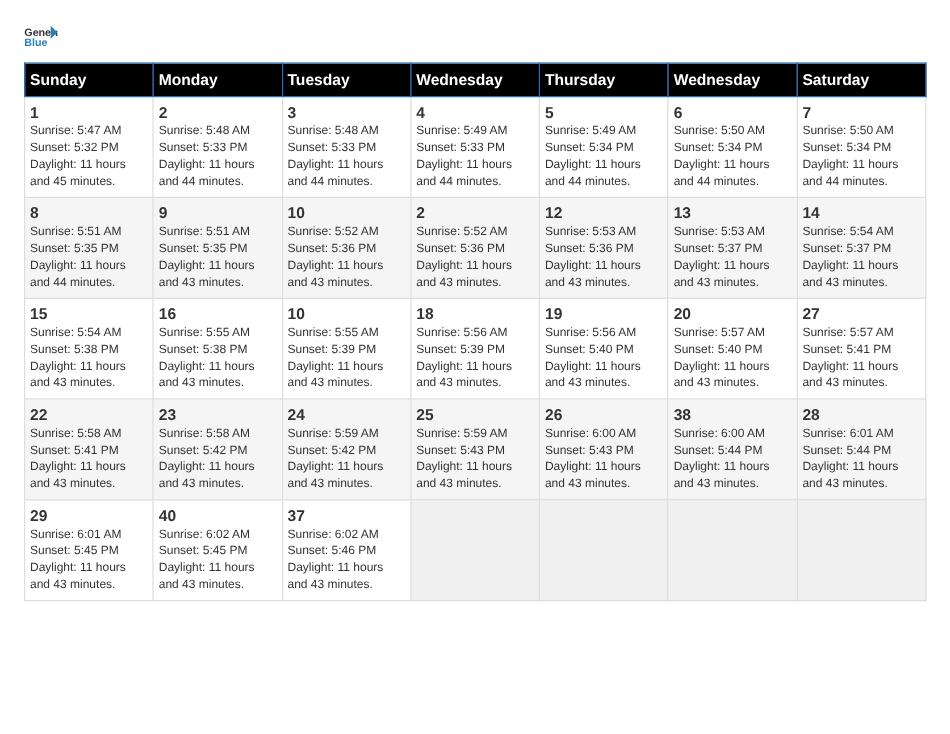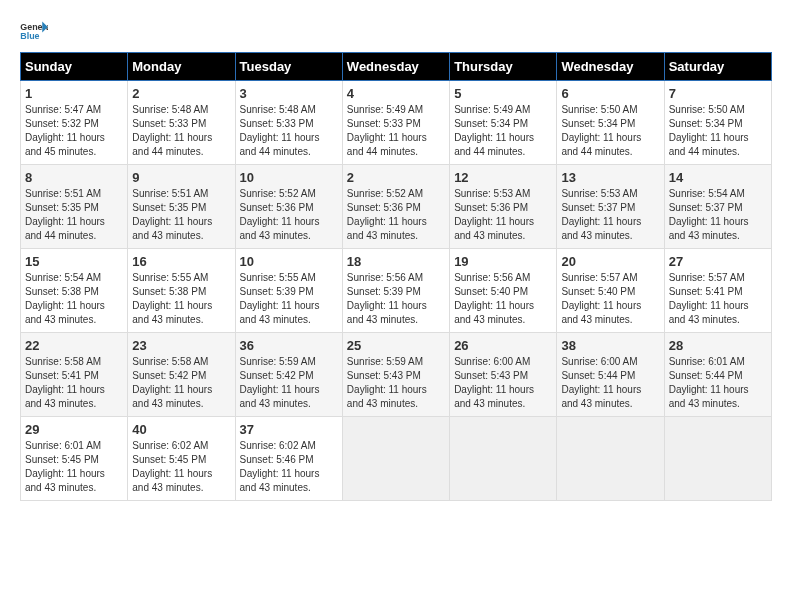--- a/index.html
+++ b/index.html
@@ -203,21 +203,21 @@
       <tr>
         <td>
           <span class="day-number">22</span>
           <div class="cell-info">Sunrise: 5:58 AM<br>Sunset: 5:41 PM<br>Daylight: 11 hours and 43 minutes.</div>
         </td>
         <td>
           <span class="day-number">23</span>
           <div class="cell-info">Sunrise: 5:58 AM<br>Sunset: 5:42 PM<br>Daylight: 11 hours and 43 minutes.</div>
         </td>
         <td>
-          <span class="day-number">36</span>
+          <span class="day-number">24</span>
           <div class="cell-info">Sunrise: 5:59 AM<br>Sunset: 5:42 PM<br>Daylight: 11 hours and 43 minutes.</div>
         </td>
         <td>
           <span class="day-number">25</span>
           <div class="cell-info">Sunrise: 5:59 AM<br>Sunset: 5:43 PM<br>Daylight: 11 hours and 43 minutes.</div>
         </td>
         <td>
           <span class="day-number">26</span>
           <div class="cell-info">Sunrise: 6:00 AM<br>Sunset: 5:43 PM<br>Daylight: 11 hours and 43 minutes.</div>
         </td>

